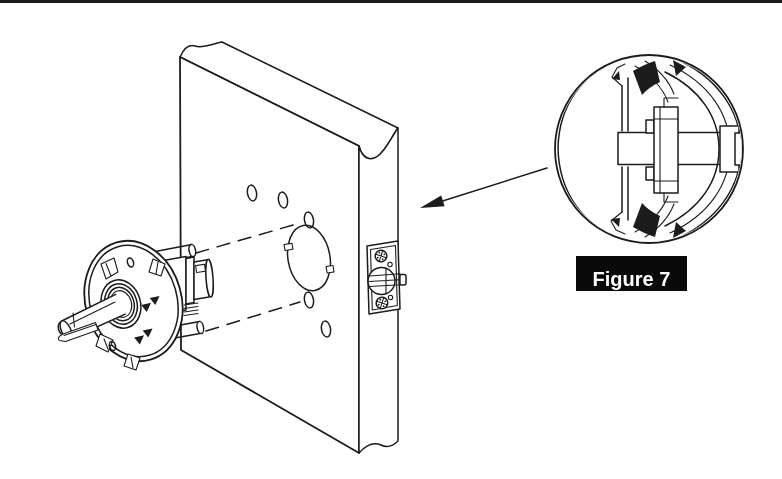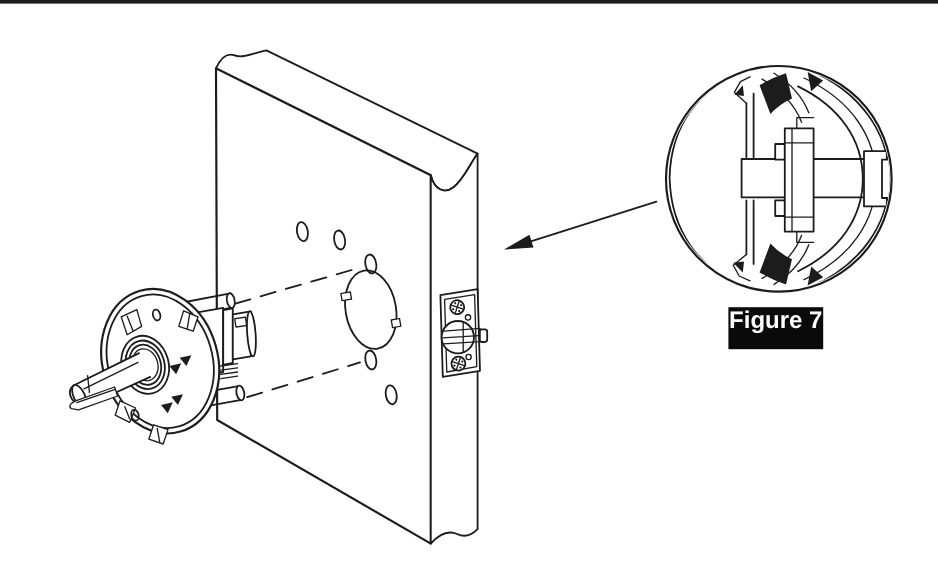--- a/index.html
+++ b/index.html
@@ -9,22 +9,22 @@
   #stage{position:relative;width:782px;height:479px;background:var(--background);
          overflow:hidden;font-family:"Liberation Sans",sans-serif;}
   #top-rule{position:absolute;left:0;top:0;width:782px;height:3px;background:var(--line);}
   svg{position:absolute;left:0;top:0;}
   .ln{stroke:var(--line);fill:none;stroke-width:1.5;stroke-linecap:round;stroke-linejoin:round;}
   .lw{stroke:var(--line);fill:#ffffff;stroke-width:1.5;stroke-linejoin:round;}
   .thick{stroke-width:1.8;}
   .dash{stroke-dasharray:13 9;}
   .dark{fill:var(--line);stroke:none;}
   .thin{stroke-width:1.1;}
-  #figure-label{position:absolute;left:607px;top:256px;width:79px;height:35px;
-    background:var(--label_bg);display:flex;align-items:flex-start;justify-content:center;}
+  #figure-label{position:absolute;left:576px;top:256px;width:111px;height:35px;
+    background:var(--label_bg);display:flex;align-items:flex-end;justify-content:center;}
   #figure-label span{color:var(--label_fg);font-size:20px;font-weight:bold;
     font-family:"Liberation Sans",sans-serif;}
 </style>
 </head>
 <body>
 
 <div id="stage">
   <div id="top-rule"></div>
 
   <svg width="782" height="479" viewBox="0 0 782 479">

